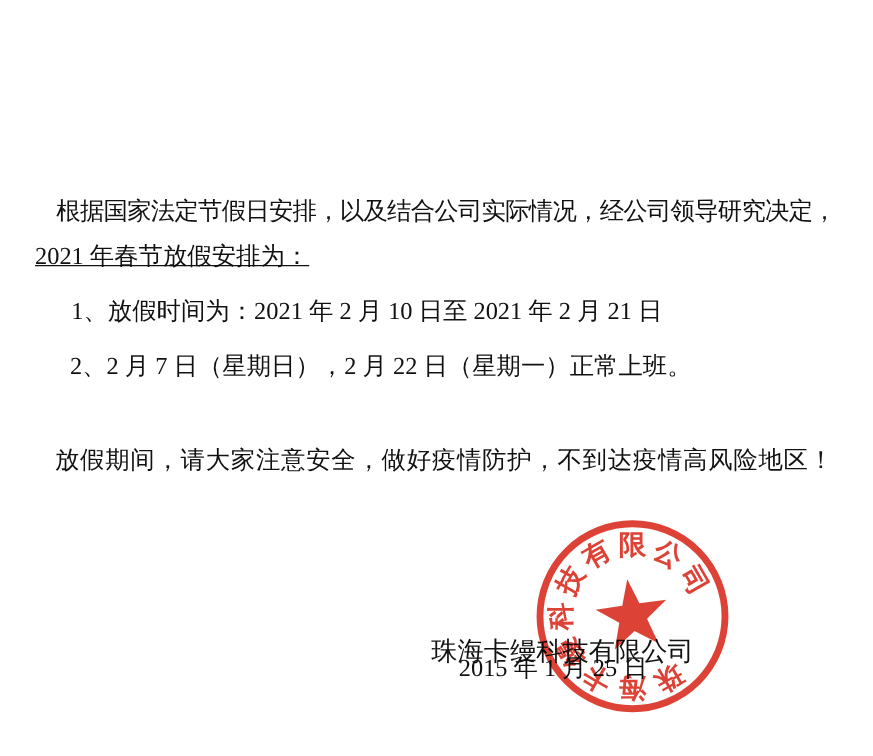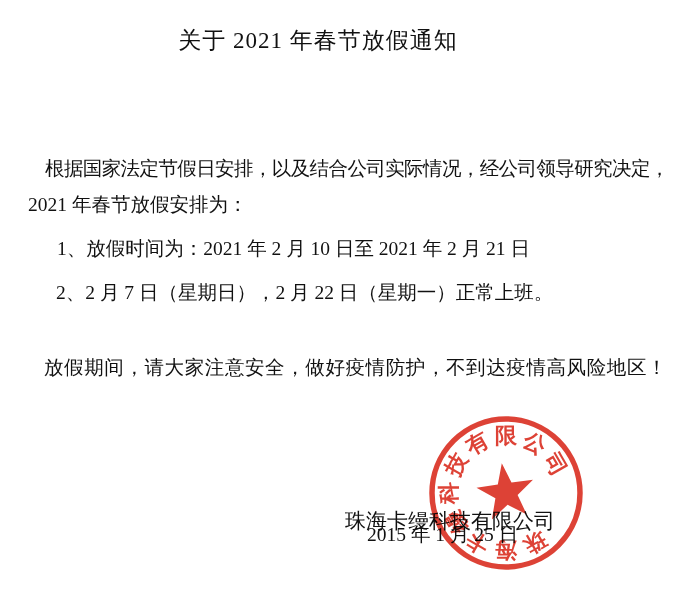--- a/index.html
+++ b/index.html
@@ -25,21 +25,21 @@
     white-space: nowrap;
   }
   .line {
     position: absolute;
     font-size: 19.5px;
     white-space: nowrap;
     letter-spacing: 0px;
   }
   .l1 { top: 111px; left: 28px; }
   .l2 { top: 155px; left: 45px; letter-spacing: -0.6px; }
-  .l3 { top: 191px; left: 28px; }
+  .l3 { top: 191px; left: 28px; text-decoration: underline; }
   .l4 { top: 235px; left: 57px; }
   .l5 { top: 279px; left: 56px; }
   .l6 { top: 314px; left: 43px; }
   .l7 { top: 354px; left: 44px; letter-spacing: 0.6px; }
   .sig-company {
     position: absolute;
     top: 483px;
     left: 345px;
     font-size: 21px;
     white-space: nowrap;
@@ -65,21 +65,20 @@
   .seal text {
     font-family: "Liberation Serif", "DejaVu Serif", serif;
     font-weight: 600;
   }
 </style>
 </head>
 <body>
 
 <div class="page">
 
-  <div class="doc-title">关于 2021 年春节放假通知</div>
 
 
   <div class="line l2">根据国家法定节假日安排，以及结合公司实际情况，经公司领导研究决定，</div>
 
   <div class="line l3">2021 年春节放假安排为：</div>
 
   <div class="line l4">1、放假时间为：2021 年 2 月 10 日至 2021 年 2 月 21 日</div>
 
   <div class="line l5">2、2 月 7 日（星期日），2 月 22 日（星期一）正常上班。</div>
 

